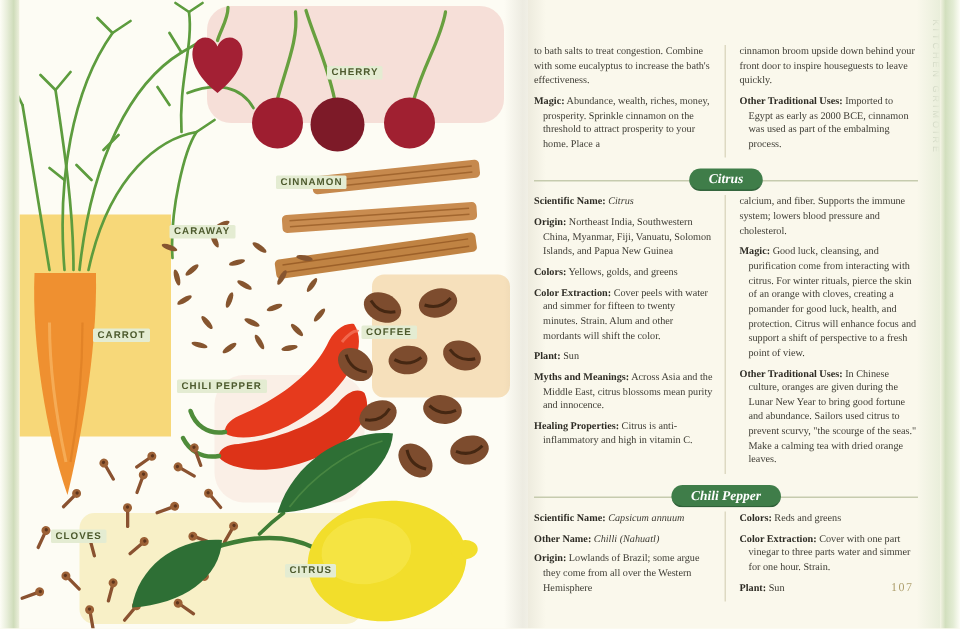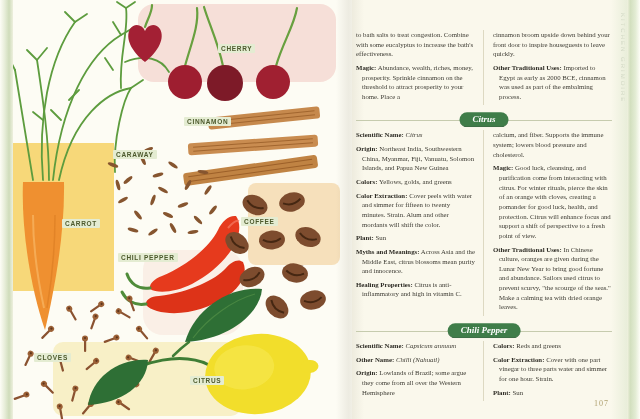--- a/index.html
+++ b/index.html
@@ -68,21 +68,21 @@
     padding:1.5px 13px 2.5px;border-radius:9px;
     border-bottom:1.5px solid #2e6038;white-space:nowrap;
   }
   .running-header{
     position:absolute;top:13px;right:14px;
     writing-mode:vertical-rl;
     font-family:"Liberation Sans", sans-serif;
     font-size:6px;letter-spacing:2px;color:#97a18e;
   }
   .page-number{
-    position:absolute;left:594px;top:399px;
+    position:absolute;left:594px;top:387px;
     font-size:8px;letter-spacing:1px;color:#ae9f6d;
   }
 </style>
 </head>
 <body>
 
 <div class="edge-left"></div>
 
 <div class="left-page">
   <svg width="339" height="419" viewBox="0 0 339 419">

